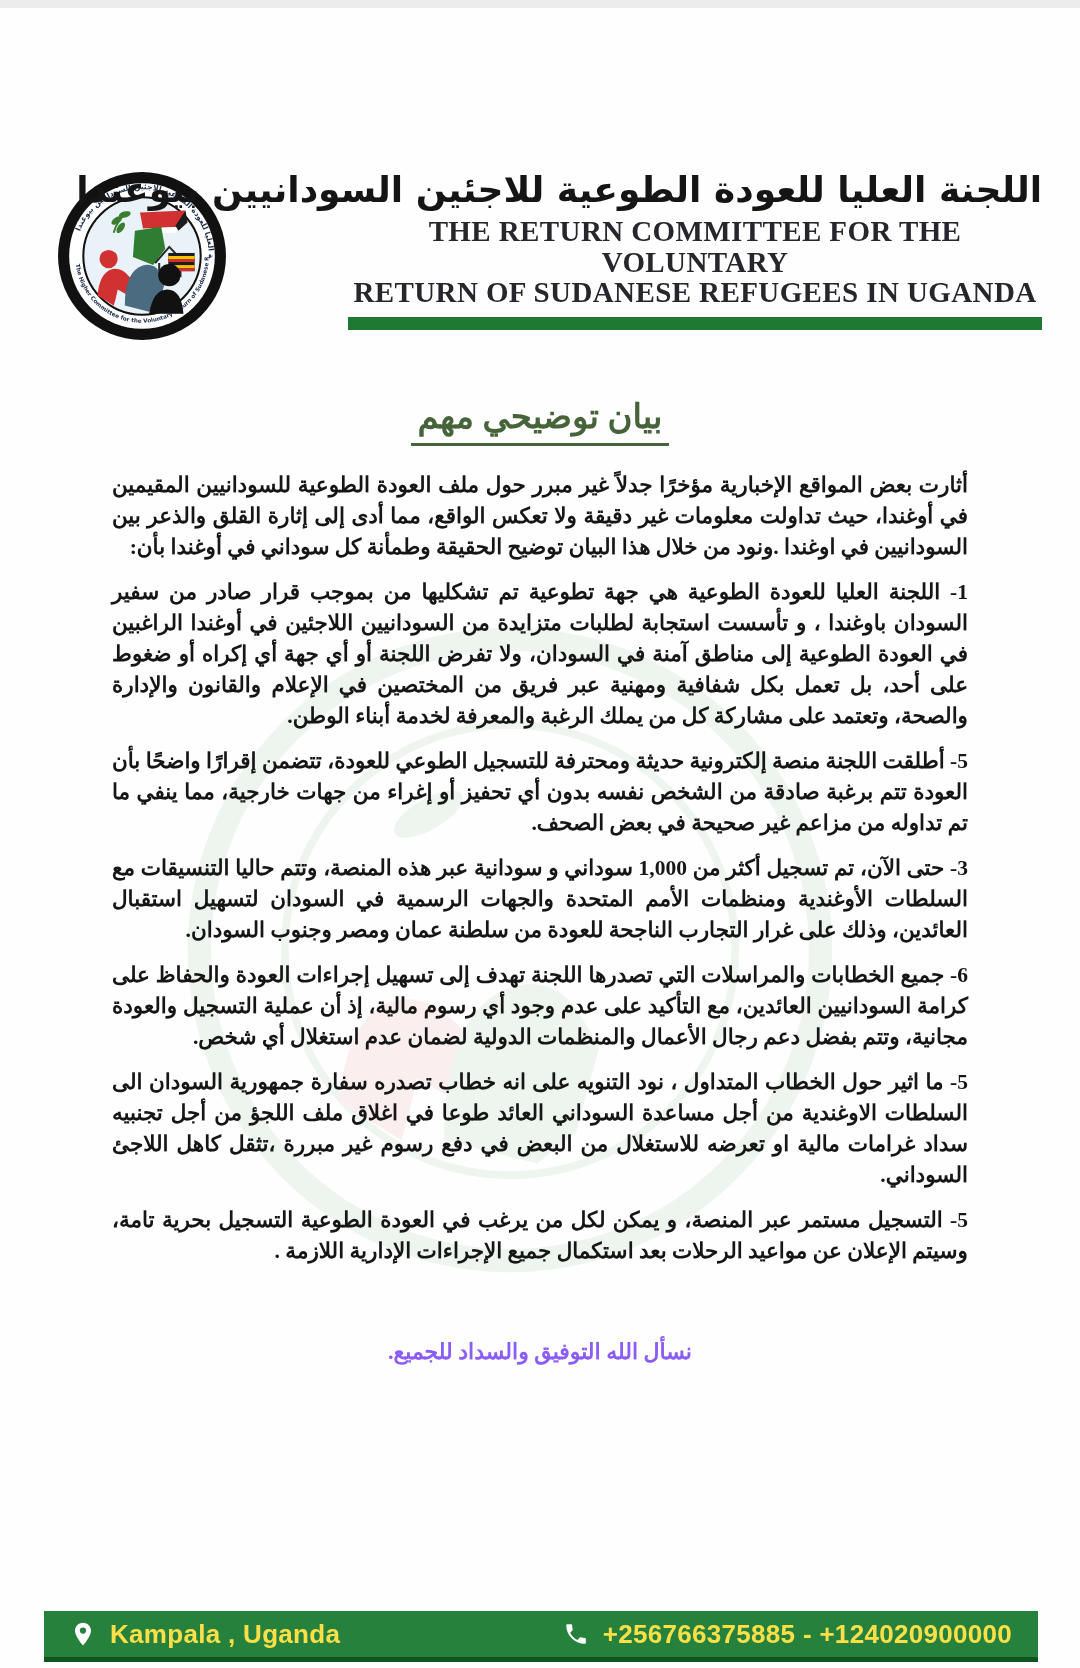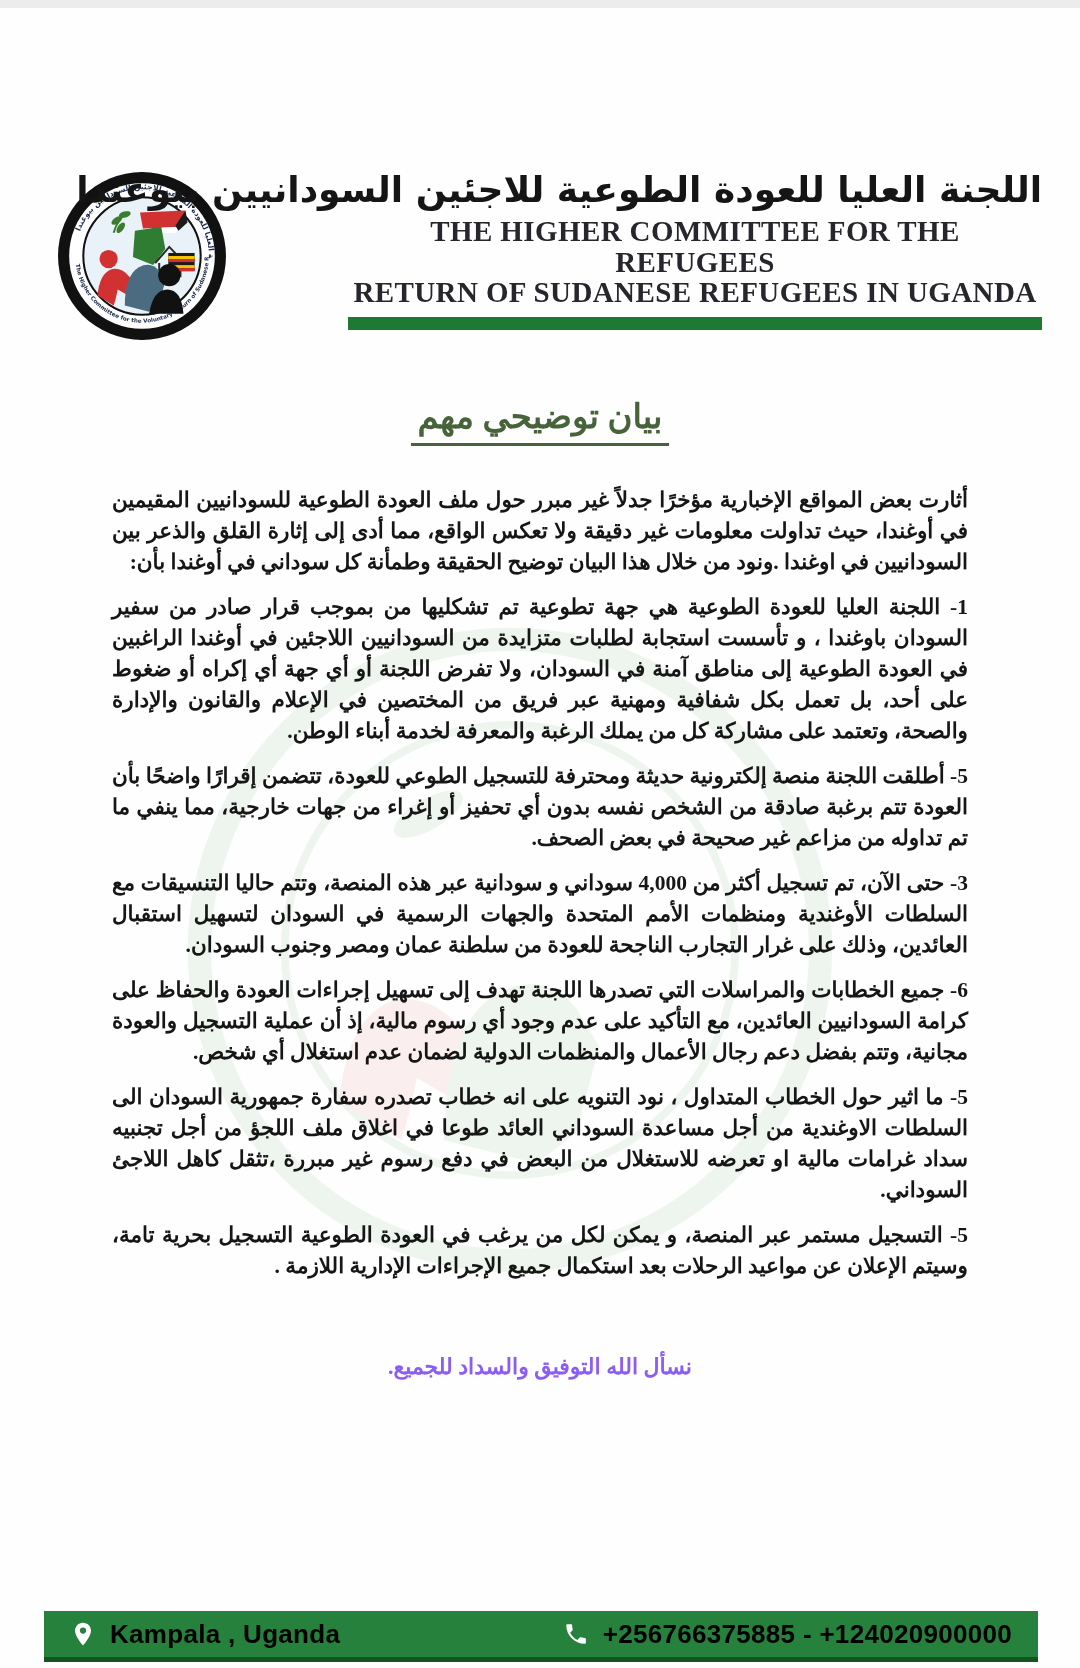--- a/index.html
+++ b/index.html
@@ -35,32 +35,32 @@
   
   .main{position:relative;padding:0 112px;font-family:Liberation Serif, serif;}
   .doc-heading-wrap{text-align:center;margin-top:94px;}
   .doc-heading{
     display:inline-block;direction:rtl;
     font-size:34px;font-weight:bold;color:#46633a;
     border-bottom:3px solid #46633a;padding:0 6px 7px 6px;
   }
   .body-text{direction:rtl;text-align:justify;font-size:21.5px;font-weight:600;line-height:31px;color:#161616;}
   .body-text p{margin:14px 0 0 0;}
-  .body-text p.intro{margin-top:39px;}
+  .body-text p.intro{margin-top:24px;}
   .closing{direction:rtl;text-align:center;font-size:22px;font-weight:600;margin-top:72px;color:#8b5cf6;}
   .signature{direction:rtl;text-align:left;padding:0 112px;font-size:22px;font-weight:600;color:#161616;white-space:pre-wrap;}
 
   
   .footer{
     position:absolute;left:44px;right:42px;bottom:6px;height:51px;
     display:flex;align-items:center;justify-content:space-between;
     padding:0 26px;box-sizing:border-box;
     border-bottom:5px solid #11561f;
   }
-  .footer-item{display:flex;align-items:center;gap:14px;color:#000000;
+  .footer-item{display:flex;align-items:center;gap:14px;color:#fde047;
     font-family:"Liberation Sans","DejaVu Sans",sans-serif;
     font-size:26px;font-weight:bold;letter-spacing:0.3px;}
   .footer-icon{width:26px;height:26px;flex:0 0 auto;}
 </style>
 </head>
 <body>
 
 <div class="page">
   <div class="top-strip"></div>
 
@@ -113,21 +113,21 @@
         <path d="M41,124 q2,-22 14,-26 q10,-2 18,8 l10,10 -8,10 -14,-8 q-2,10 -4,16 z" fill="#d23131"></path>
         <path d="M68,134 q0,-30 14,-38 q12,-6 20,4 l6,10 -6,22 -10,8 z" fill="#4a6b80"></path>
         <circle cx="112" cy="104" r="11" fill="#111111"></circle>
         <path d="M92,142 q4,-24 18,-24 q14,0 16,24 z" fill="#111111"></path>
       </g>
     </svg>
 
     <div class="header-text">
       <div class="title-ar">اللجنة العليا للعودة الطوعية للاجئين السودانيين بيوغندا</div>
       <div class="title-en">
-        <div>THE HIGHER COMMITTEE FOR THE REFUGEES</div>
+        <div>THE RETURN COMMITTEE FOR THE VOLUNTARY</div>
         <div>RETURN OF SUDANESE REFUGEES IN UGANDA</div>
       </div>
       <div class="green-bar" style="background:#1e7a33;"></div>
     </div>
   </div>
 
   <svg class="watermark" viewBox="0 0 170 170">
     <circle cx="85" cy="85" r="80" fill="none" stroke="#2e7d32" stroke-width="6"></circle>
     <circle cx="85" cy="85" r="58" fill="none" stroke="#2e7d32" stroke-width="2"></circle>
     <path d="M41,124 q2,-22 14,-26 q10,-2 18,8 l10,10 -8,10 -14,-8 q-2,10 -4,16 z" fill="#d23131"></path>
@@ -137,21 +137,21 @@
 
   <div class="main">
     <div class="doc-heading-wrap">
       <span class="doc-heading">بيان توضيحي مهم</span>
     </div>
 
     <div class="body-text">
       <p class="intro">أثارت بعض المواقع الإخبارية مؤخرًا جدلاً غير مبرر حول ملف العودة الطوعية للسودانيين المقيمين في أوغندا، حيث تداولت معلومات غير دقيقة ولا تعكس الواقع، مما أدى إلى إثارة القلق والذعر بين السودانيين في اوغندا .ونود من خلال هذا البيان توضيح الحقيقة وطمأنة كل سوداني في أوغندا بأن:</p>
       <p>1- اللجنة العليا للعودة الطوعية هي جهة تطوعية تم تشكليها من بموجب قرار صادر من سفير السودان باوغندا ، و تأسست استجابة لطلبات متزايدة من السودانيين اللاجئين في أوغندا الراغبين في العودة الطوعية إلى مناطق آمنة في السودان، ولا تفرض اللجنة أو أي جهة أي إكراه أو ضغوط على أحد، بل تعمل بكل شفافية ومهنية عبر فريق من المختصين في الإعلام والقانون والإدارة والصحة، وتعتمد على مشاركة كل من يملك الرغبة والمعرفة لخدمة أبناء الوطن.</p>
       <p>5- أطلقت اللجنة منصة إلكترونية حديثة ومحترفة للتسجيل الطوعي للعودة، تتضمن إقرارًا واضحًا بأن العودة تتم برغبة صادقة من الشخص نفسه بدون أي تحفيز أو إغراء من جهات خارجية، مما ينفي ما تم تداوله من مزاعم غير صحيحة في بعض الصحف.</p>
-      <p>3- حتى الآن، تم تسجيل أكثر من  4,000 سوداني و سودانية عبر هذه المنصة، وتتم حاليا التنسيقات مع السلطات الأوغندية ومنظمات الأمم المتحدة والجهات الرسمية في السودان لتسهيل استقبال العائدين، وذلك على غرار التجارب الناجحة للعودة من سلطنة عمان ومصر وجنوب السودان.</p>
+      <p>3- حتى الآن، تم تسجيل أكثر من  1,000 سوداني و سودانية عبر هذه المنصة، وتتم حاليا التنسيقات مع السلطات الأوغندية ومنظمات الأمم المتحدة والجهات الرسمية في السودان لتسهيل استقبال العائدين، وذلك على غرار التجارب الناجحة للعودة من سلطنة عمان ومصر وجنوب السودان.</p>
       <p>6- جميع الخطابات والمراسلات التي تصدرها اللجنة تهدف إلى تسهيل إجراءات العودة والحفاظ على كرامة السودانيين العائدين، مع التأكيد على عدم وجود أي رسوم مالية، إذ أن عملية التسجيل والعودة مجانية، وتتم بفضل دعم رجال الأعمال والمنظمات الدولية لضمان عدم استغلال أي شخص.</p>
       <p>5- ما اثير حول الخطاب المتداول ، نود التنويه على انه خطاب تصدره سفارة جمهورية السودان الى السلطات الاوغندية من أجل مساعدة السوداني العائد طوعا في اغلاق ملف اللجؤ من أجل تجنبيه سداد غرامات مالية او تعرضه للاستغلال من البعض في دفع رسوم غير مبررة ،تثقل كاهل اللاجئ السوداني.</p>
       <p>5- التسجيل مستمر عبر المنصة، و يمكن لكل من يرغب في العودة الطوعية  التسجيل بحرية تامة، وسيتم الإعلان عن مواعيد الرحلات بعد  استكمال جميع الإجراءات الإدارية اللازمة .</p>
     </div>
 
     <div class="closing">نسأل الله التوفيق والسداد للجميع.</div>
   </div>
 
   <div class="signature">
     

